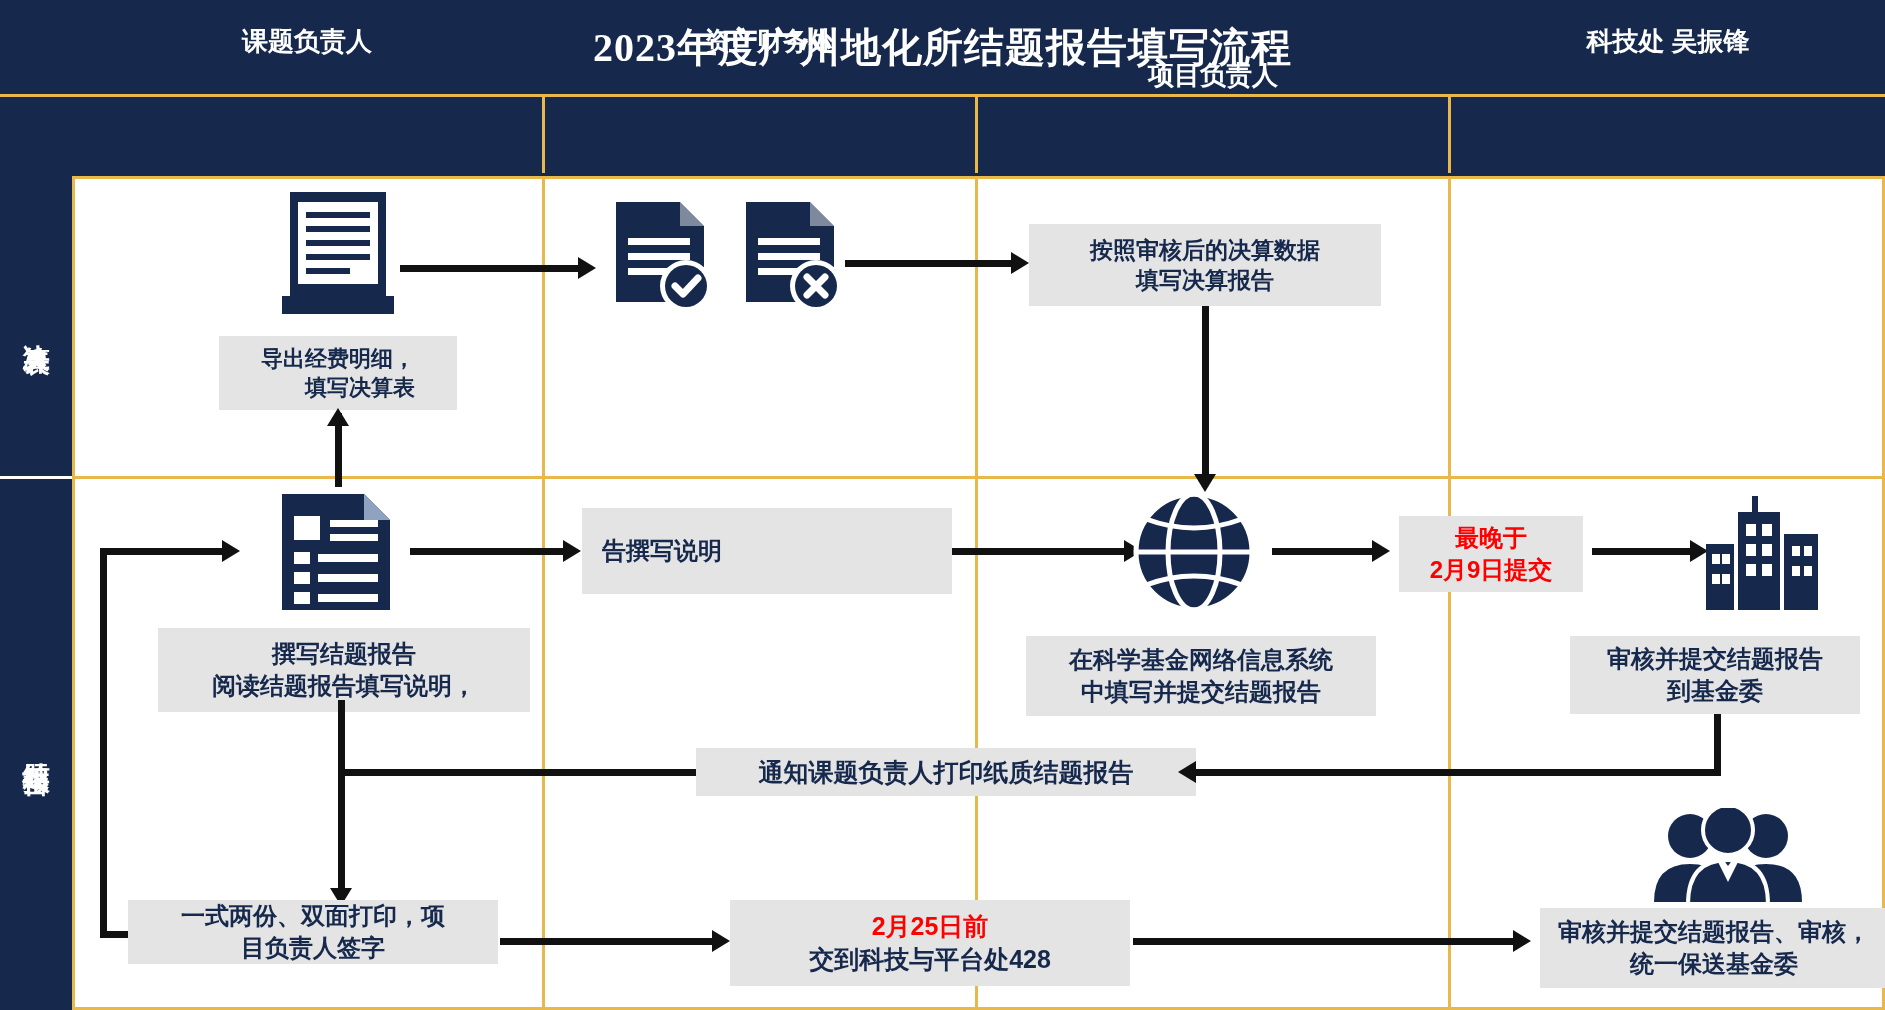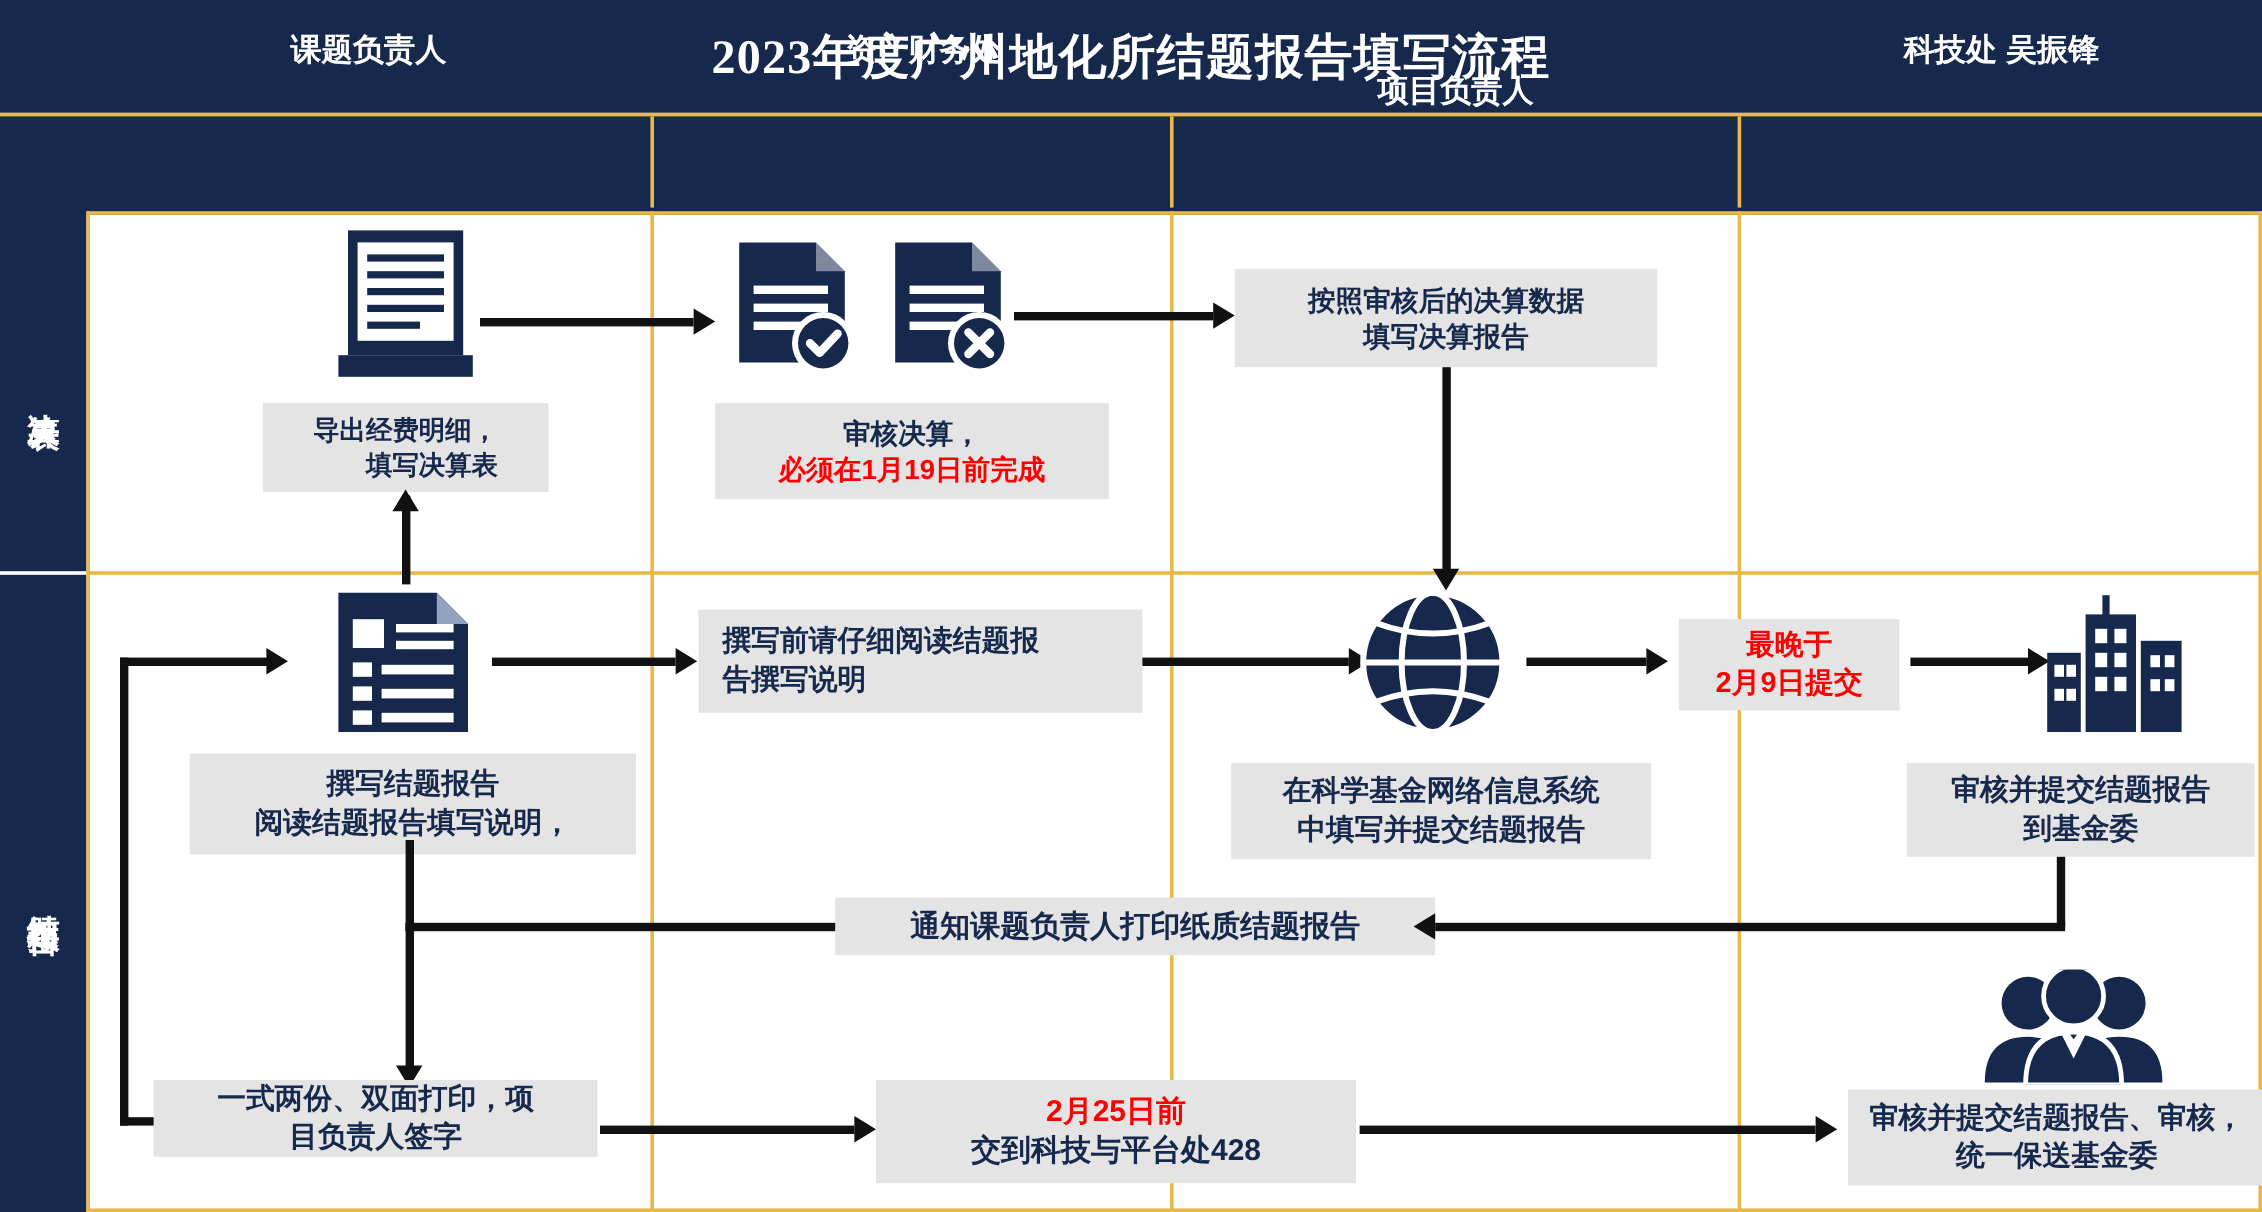--- a/index.html
+++ b/index.html
@@ -241,26 +241,20 @@
         <rect x="20" y="40" width="62" height="7"></rect>
         <rect x="20" y="55" width="62" height="7"></rect>
         <rect x="20" y="70" width="42" height="7"></rect>
       </g>
       <circle cx="78" cy="88" r="26" fill="#ffffff"></circle>
       <circle cx="78" cy="88" r="21" fill="#16294d"></circle>
       <path d="M69 79 L87 97 M87 79 L69 97" stroke="#ffffff" stroke-width="7" stroke-linecap="round"></path>
     </svg>
   </div>
 
-  <div class="box" style="left:596px; top:336px; width:328px; height:80px; font-size:23px;">
-    <div>
-      <div>审核决算，</div>
-      <div class="red-text">必须在1月19日前完成</div>
-    </div>
-  </div>
 
   <div class="arrow-line" style="left:845px; top:260px; width:166px; height:7px;"></div>
   <div class="arrow-head ah-right" style="left:1011px; top:252px;"></div>
 
   <div class="box" style="left:1029px; top:224px; width:352px; height:82px; font-size:23px;">
     <div>
       <div>按照审核后的决算数据</div>
       <div>填写决算报告</div>
     </div>
   </div>
@@ -294,21 +288,20 @@
       <div>撰写结题报告</div>
       <div>阅读结题报告填写说明，</div>
     </div>
   </div>
 
   <div class="arrow-line" style="left:410px; top:548px; width:153px; height:7px;"></div>
   <div class="arrow-head ah-right" style="left:563px; top:540px;"></div>
 
   <div class="box" style="left:582px; top:508px; width:370px; height:86px; font-size:24px; justify-content:flex-start; padding-left:20px; text-align:left;">
     <div>
-      <div>撰写前请仔细阅读结题报</div>
       <div>告撰写说明</div>
     </div>
   </div>
 
   <div class="arrow-line" style="left:952px; top:548px; width:172px; height:7px;"></div>
   <div class="arrow-head ah-right" style="left:1124px; top:540px;"></div>
 
   <div class="icon" style="left:1128px; top:489px;">
     <svg width="132" height="126" viewBox="0 0 132 126">
       <circle cx="66" cy="63" r="58" fill="#16294d"></circle>
@@ -360,21 +353,21 @@
         <rect x="22" y="82" width="8" height="10"></rect>
         <rect x="92" y="54" width="8" height="10"></rect>
         <rect x="104" y="54" width="8" height="10"></rect>
         <rect x="92" y="74" width="8" height="10"></rect>
         <rect x="104" y="74" width="8" height="10"></rect>
       </g>
       <rect x="52" y="4" width="6" height="18" fill="#16294d"></rect>
     </svg>
   </div>
 
-  <div class="box" style="left:1570px; top:636px; width:290px; height:78px; font-size:24px;margin-left:19px;">
+  <div class="box" style="left:1570px; top:636px; width:290px; height:78px; font-size:24px;">
     <div>
       <div>审核并提交结题报告</div>
       <div>到基金委</div>
     </div>
   </div>
 
   <div class="box" style="left:696px; top:748px; width:500px; height:48px; font-size:25px;">
     <div>通知课题负责人打印纸质结题报告</div>
   </div>
 

